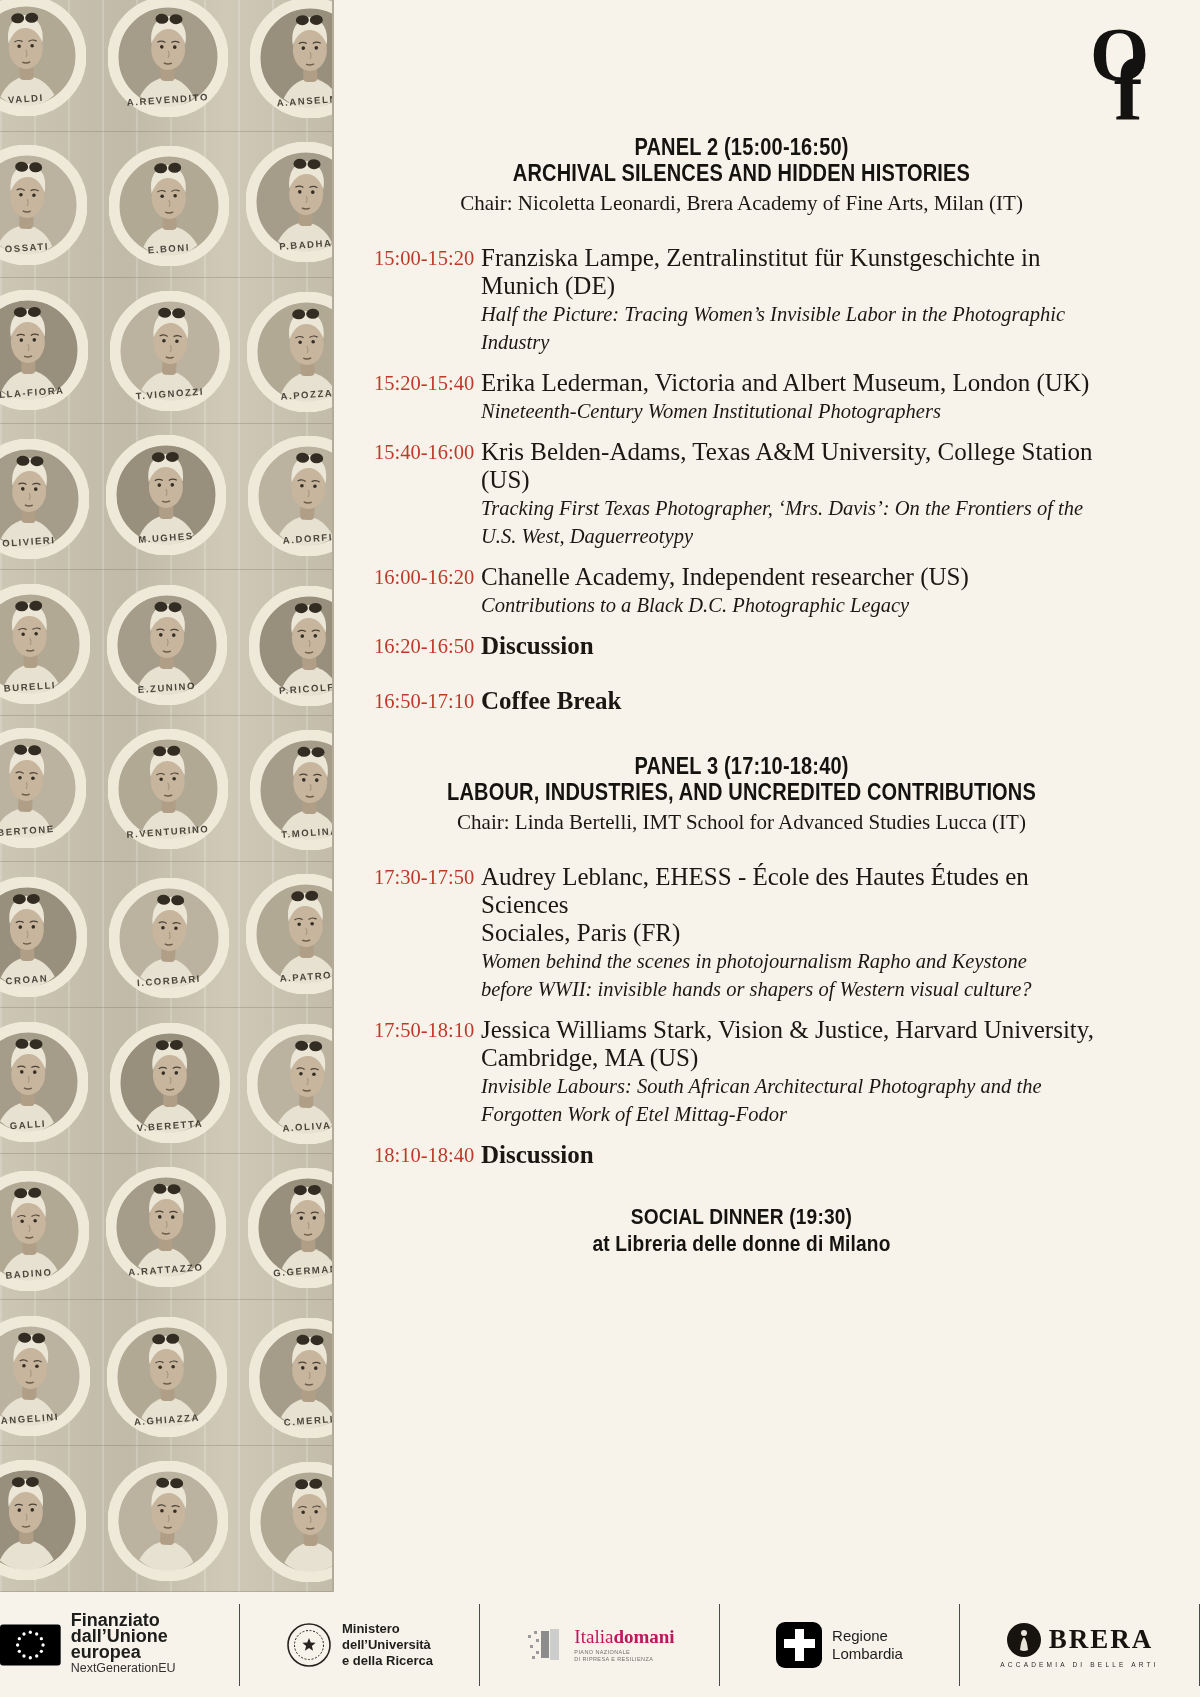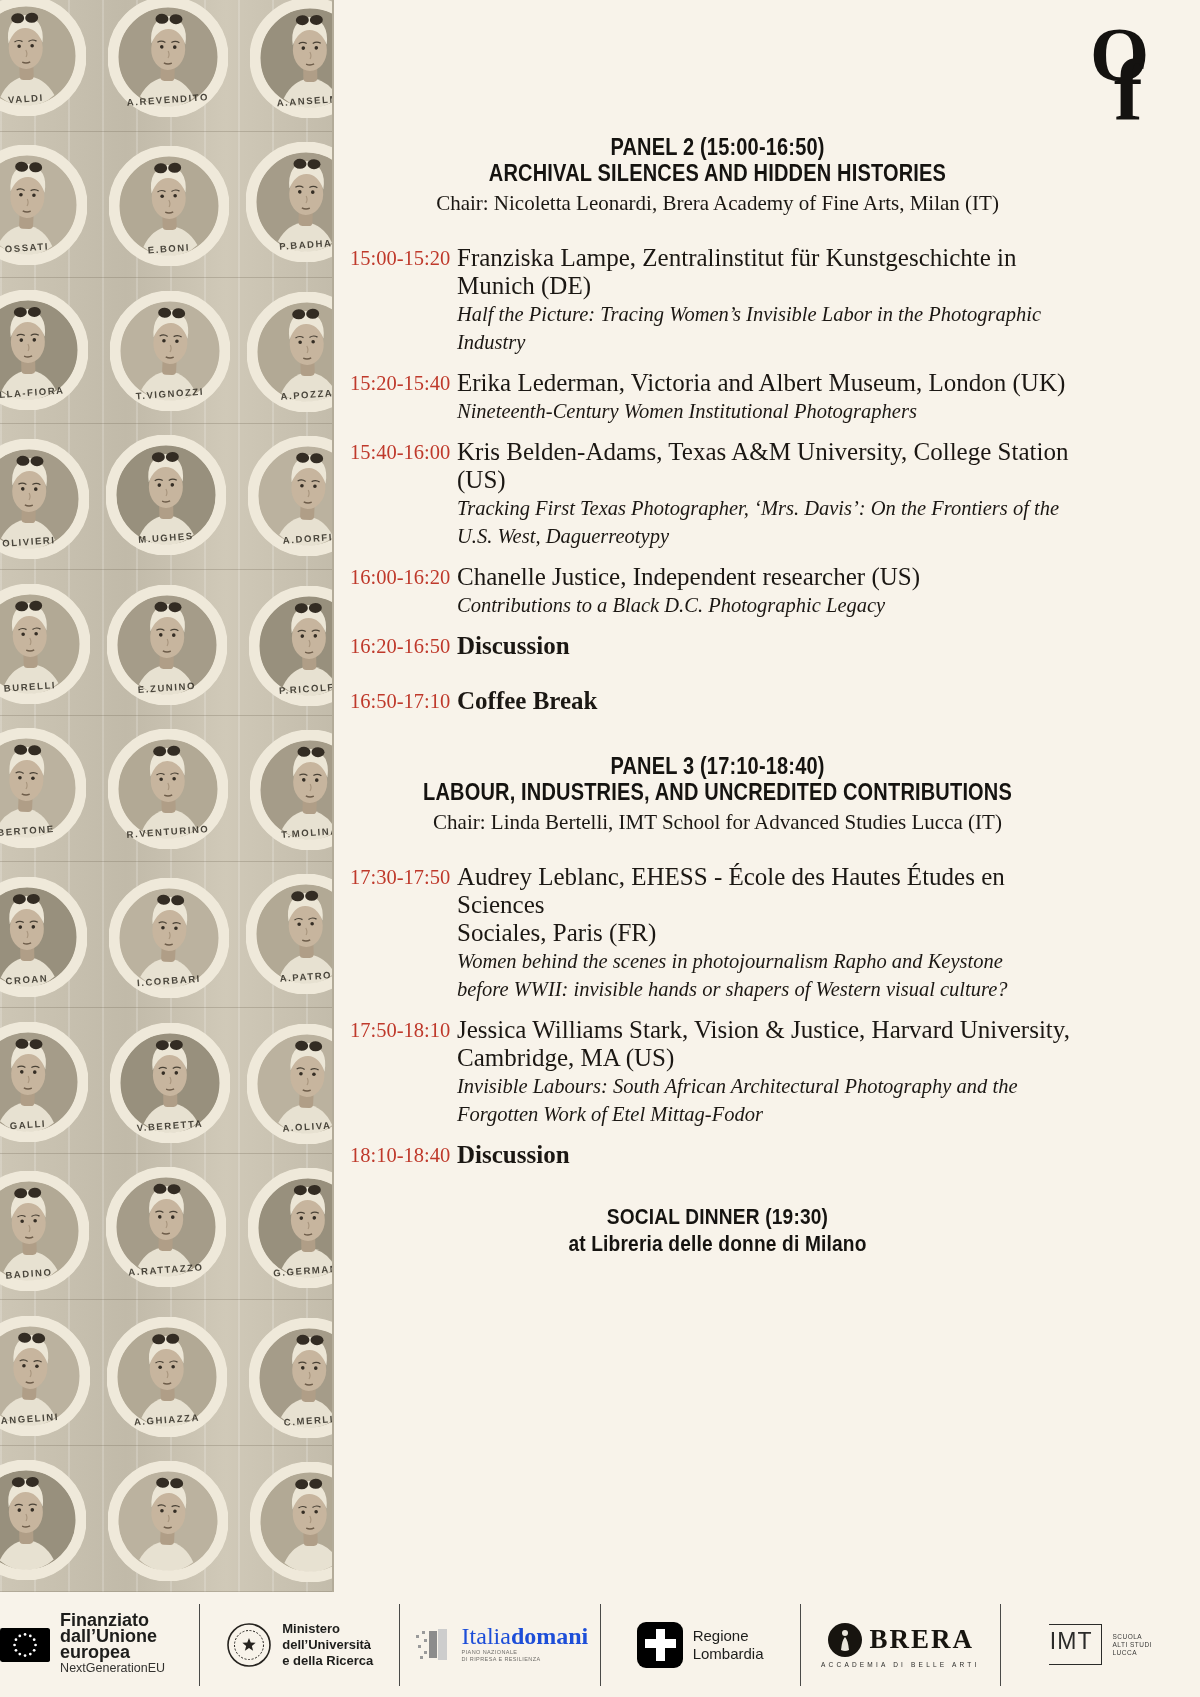--- a/index.html
+++ b/index.html
@@ -20,21 +20,21 @@
     border-right:2px solid #b3ab99;
   }
   .portrait{position:absolute;width:120px;height:120px;}
   .portrait svg{display:block;}
   
   .of-logo{position:absolute;top:22px;right:32px;width:86px;height:112px;color:#141210;}
   .of-o{position:absolute;top:-6px;left:8px;font:700 76px/1 "Liberation Serif",serif;}
   .of-f{position:absolute;top:26px;left:32px;font:700 86px/1 "Liberation Serif",serif;}
   
   .content{position:absolute;left:332px;top:0;right:0;}
-  .col{margin-left:18px;width:735px;}
+  .col{margin-left:42px;width:735px;}
   .hdr-block{text-align:center;}
   .hdr{
     font-family:"Liberation Sans",sans-serif;font-weight:700;
     font-size:23px;line-height:26px;letter-spacing:.2px;color:#151310;
     transform:scaleX(.87);transform-origin:50% 50%;
   }
   .chair{font-size:21px;line-height:30px;text-align:center;margin-top:2px;color:#1b1713;}
   .panel2{margin-top:134px;}
   .panel3{margin-top:38px;}
   .sessions{margin-top:26px;}
@@ -53,21 +53,21 @@
   .footer{
     position:absolute;left:0;bottom:0;width:1200px;height:105px;
     background:#f8f3ea;display:flex;align-items:center;
     font-family:"Liberation Sans",sans-serif;color:#1d1d1b;
   }
   .fcell{flex:1;display:flex;align-items:center;justify-content:center;gap:10px;}
   .fdivider{flex:0 0 1px;width:1px;height:82px;background:#4a4a48;}
   .eu-text .b{font-weight:700;font-size:18px;line-height:16px;}
   .eu-text .r{font-size:12.5px;line-height:17px;color:#33322f;}
   .mur-text{font-weight:700;font-size:13px;line-height:16px;}
-  .itd-name{font-family:"Liberation Serif",serif;font-size:24px;line-height:19px;color:#1d4ed8;}
+  .itd-name{font-family:"Liberation Serif",serif;font-size:19px;line-height:19px;color:#be185d;}
   .itd-name .bold{font-weight:700;}
   .itd-sub{font-size:5.5px;line-height:7px;color:#6f6e6a;letter-spacing:.4px;margin-top:3px;}
   .lom-text{font-size:15px;line-height:18px;color:#1d1d1b;}
   .brera-wrap{text-align:center;}
   .brera-row{display:flex;align-items:center;gap:7px;justify-content:center;}
   .brera-name{font-family:"Liberation Serif",serif;font-weight:700;font-size:27px;letter-spacing:2px;color:#17140f;}
   .brera-sub{font-size:6.5px;letter-spacing:3.2px;color:#2a2a28;margin-top:3px;}
   .imt-mark{
     display:inline-block;font-size:23px;letter-spacing:1px;color:#2b2b29;
     border-top:1.5px solid #2b2b29;border-right:1.5px solid #2b2b29;border-bottom:1.5px solid #2b2b29;
@@ -808,21 +808,21 @@
           <div class="time">15:40-16:00</div>
           <div class="detail">
             <div class="speaker">Kris Belden-Adams, Texas A&amp;M University, College Station (US)</div>
             <div class="paper-title">Tracking First Texas Photographer, ‘Mrs. Davis’: On the Frontiers of the</div>
             <div class="paper-title">U.S. West, Daguerreotypy</div>
           </div>
         </div>
         <div class="session">
           <div class="time">16:00-16:20</div>
           <div class="detail">
-            <div class="speaker">Chanelle Justice, Independent researcher (US)</div>
+            <div class="speaker">Chanelle Academy, Independent researcher (US)</div>
             <div class="paper-title">Contributions to a Black D.C. Photographic Legacy</div>
           </div>
         </div>
         <div class="session">
           <div class="time">16:20-16:50</div>
           <div class="detail">
             <div class="speaker em">Discussion</div>
           </div>
         </div>
       </div>
@@ -962,22 +962,14 @@
           <circle cx="18" cy="11" r="3" fill="#e8e4da"></circle>
           <path d="M14,28 q1,-10 4,-13 q3,3 4,13 q-4,2 -8,0 z" fill="#e8e4da"></path>
         </svg>
         <span class="brera-name">BRERA</span>
       </div>
       <div class="brera-sub">ACCADEMIA DI BELLE ARTI</div>
     </div>
   </div>
   <div class="fdivider"></div>
 
-  <div class="fcell">
-    <span class="imt-mark">IMT</span>
-    <div class="imt-sub">
-      <div>SCUOLA</div>
-      <div>ALTI STUDI</div>
-      <div>LUCCA</div>
-    </div>
-  </div>
 
 </div>
 
 </body></html>

